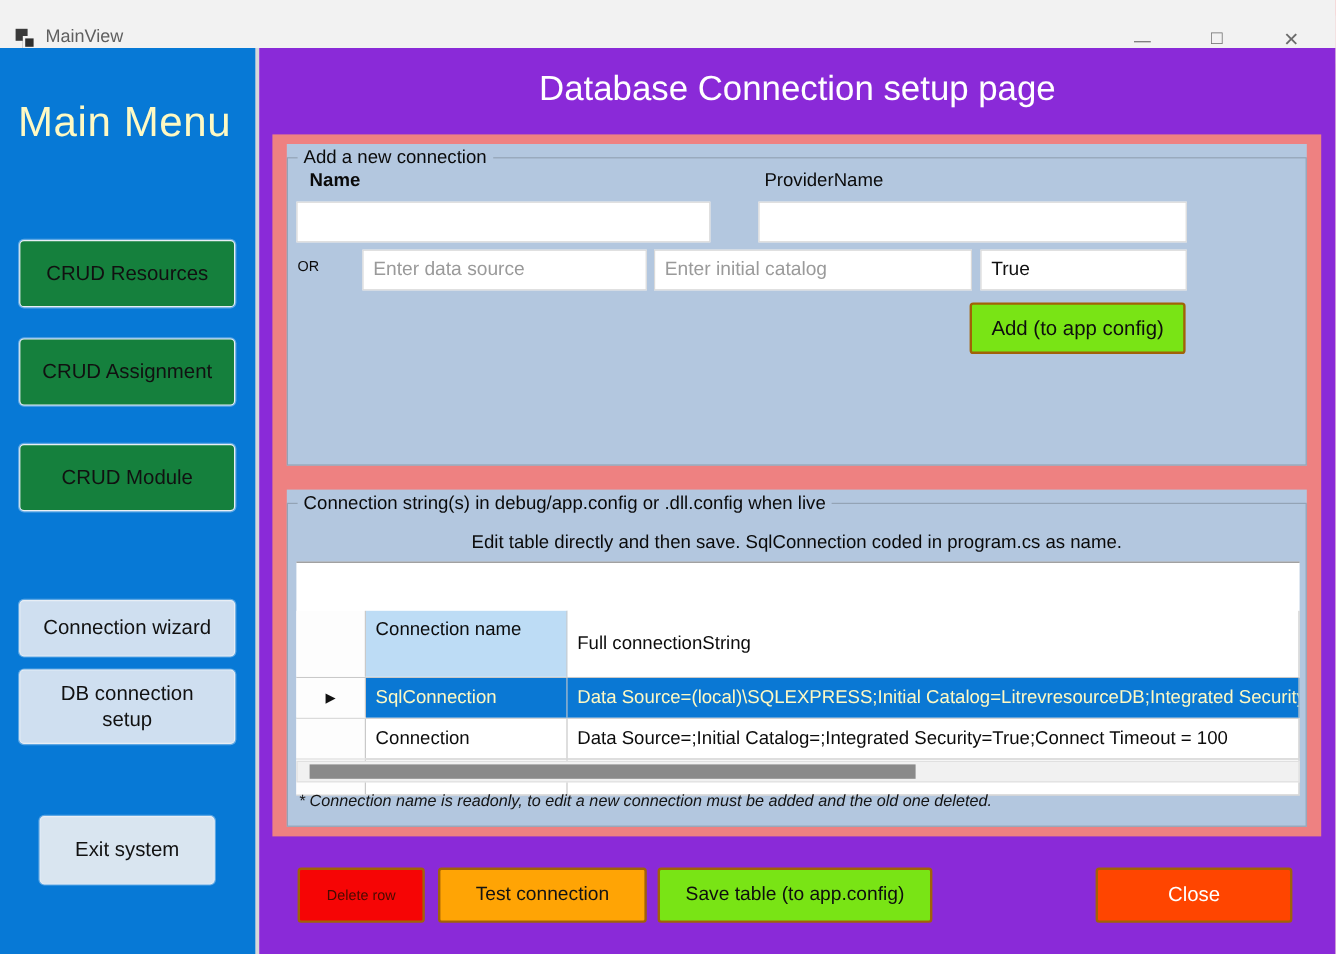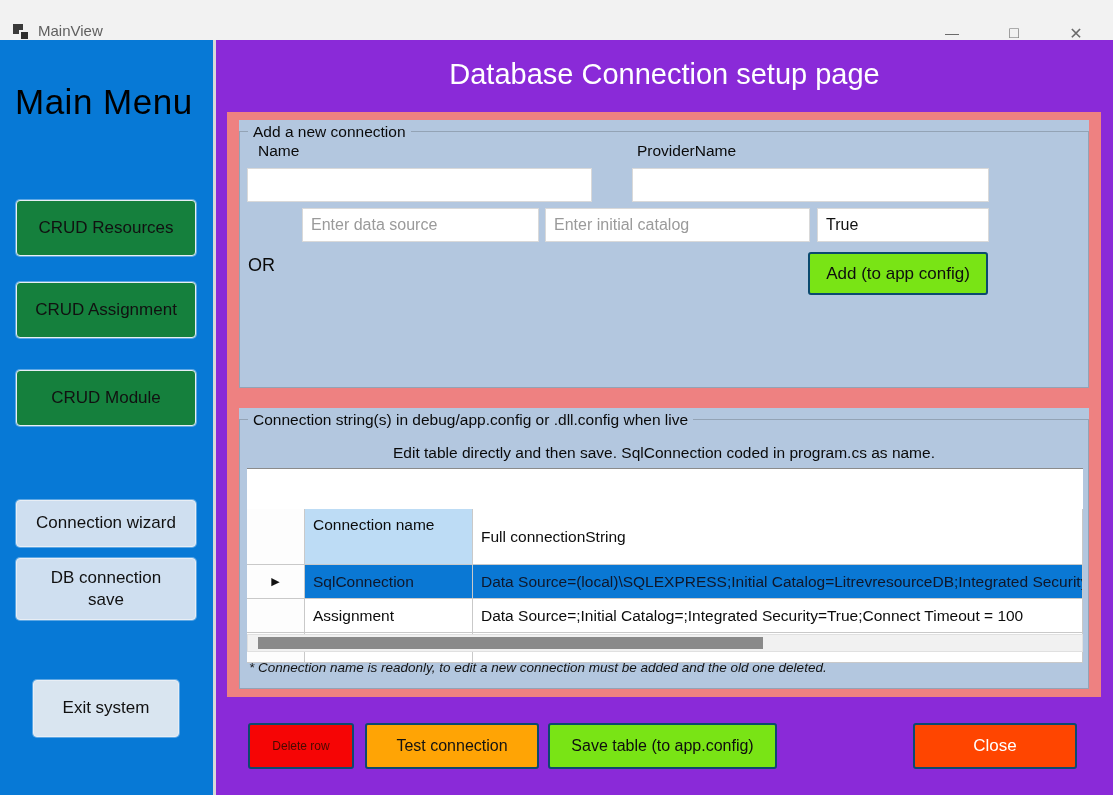--- a/index.html
+++ b/index.html
@@ -12,21 +12,21 @@
   .app-icon .sq1 { position:absolute; left:0; top:0; width:10px; height:10px; background:#3a3a3a; }
   .app-icon .sq2 { position:absolute; left:6px; top:6px; width:11px; height:11px; background:#2e2e2e; border:2px solid #f2f2f2; }
   .win-title { position:absolute; left:38px; top:9px; font-size:15px; color:#5f5f5f; }
   .win-controls { position:absolute; right:6px; top:0; height:40px; display:flex; }
   .win-btn { width:62px; height:40px; display:flex; align-items:center; justify-content:center; color:#6b6b6b; font-size:16px; cursor:default; }
   .win-btn.min { font-size:14px; }
 
   
   .sidebar { position:absolute; left:0; top:40px; width:213px; height:755px; background:#0779d6; }
   .side-divider { position:absolute; left:213px; top:40px; width:3px; height:755px; background:#d8d8d8; }
-  .main-menu { position:absolute; left:15px; top:42px; font-size:35px; color:#000000; letter-spacing:0.5px; }
+  .main-menu { position:absolute; left:15px; top:42px; font-size:35px; color:#fef9c3; letter-spacing:0.5px; }
   .side-btn { position:absolute; border-radius:4px; font-size:17px; color:#111; display:flex; align-items:center; justify-content:center; text-align:center; cursor:pointer; border:1px solid #e8eef5; box-shadow:0 0 0 1px rgba(255,255,255,0.35); line-height:1.3; }
   .side-btn.gray { background:#15803d; }
   .side-btn.blue { background:#cfdff0; }
   .side-btn.exit { background:#d9e5f0; }
   .btn-crud-resources  { left:16px; top:160px; width:180px; height:56px; }
   .btn-crud-assignment { left:16px; top:242px; width:180px; height:56px; }
   .btn-crud-module     { left:16px; top:330px; width:180px; height:56px; }
   .btn-conn-wizard     { left:16px; top:460px; width:180px; height:47px; }
   .btn-db-conn         { left:16px; top:518px; width:180px; height:62px; padding:4px 20px; }
   .btn-exit            { left:33px; top:640px; width:146px; height:57px; }
@@ -40,37 +40,37 @@
   .group { position:absolute; background:#b3c7df; }
   .group-frame { position:absolute; left:0; right:0; top:11px; bottom:0; border:1px solid #93a3b5; pointer-events:none; }
   .group-label { position:absolute; top:3px; left:9px; padding:0 5px; background:#b3c7df; font-size:15.5px; color:#0a0a0a; z-index:2; }
   .group-add  { left:12px; top:8px;   width:850px; height:268px; }
   .group-conn { left:12px; top:296px; width:850px; height:281px; }
 
   .field-label { position:absolute; font-size:15.5px; color:#0a0a0a; }
   .tb { position:absolute; background:#ffffff; border:1px solid #d9d9d9; font-size:16px; color:#111; padding:16px 8px; outline:none; }
   .tb::placeholder { color:#9a9a9a; }
 
-  .btn { position:absolute; border:2px solid #0c4a6e; border-radius:3px; font-size:17px; display:flex; align-items:center; justify-content:center; cursor:pointer; }
+  .btn { position:absolute; border:2px solid #a16207; border-radius:3px; font-size:17px; display:flex; align-items:center; justify-content:center; cursor:pointer; }
   .btn-add   { left:569px; top:132px; width:180px; height:43px; background:#79e415; color:#0e0e0e; }
 
   .instruction { position:absolute; top:36px; left:0; width:100%; text-align:center; font-size:15.5px; color:#0a0a0a; }
 
   
   .grid { position:absolute; left:8px; top:60px; width:836px; background:#ffffff; border-top:1px solid #8b8b8b; }
   .grow { display:flex; border-bottom:1px solid #c9c9c9; }
   .gcell { border-right:1px solid #c9c9c9; overflow:hidden; white-space:nowrap; font-size:15.5px; color:#0c0c0c; display:flex; align-items:center; }
   .c-rowhdr { width:58px; flex:0 0 58px; background:#fdfdfd; justify-content:center; }
   .c-name   { width:168px; flex:0 0 168px; padding-left:8px; }
   .c-value  { flex:1 1 auto; padding-left:8px; }
   .g-header { height:56px;margin-top:40px; }
   .g-header .c-name { background:#bddcf5; align-items:flex-start; padding-top:5px; line-height:1.45; white-space:normal; width:168px; }
   .g-header .c-value { background:#ffffff; }
   .g-row { height:34px; }
-  .g-row.selected .c-name, .g-row.selected .c-value { background:#0a78d4; color:#0f172a; }
+  .g-row.selected .c-name, .g-row.selected .c-value { background:#0a78d4; color:#fef9c3; }
   .g-newrow { height:30px; }
   .row-indicator { font-size:11px; color:#111; }
   .newrow-star { font-size:11px; color:#333; }
 
   .hscroll { position:absolute; left:8px; top:226px; width:836px; height:18px; background:#f1f1f1; border:1px solid #e0e0e0; }
   .hthumb { position:absolute; left:10px; top:2px; width:505px; height:12px; background:#8a8a8a; cursor:pointer; }
 
   .grid-note { position:absolute; left:10px; top:252px; font-style:italic; font-size:13.5px; color:#141414; }
 
   
@@ -96,41 +96,41 @@
       <div class="win-btn">✕</div>
     </div>
   </div>
 
   <div class="sidebar">
     <div class="main-menu">Main Menu</div>
     <div class="side-btn gray btn-crud-resources">CRUD Resources</div>
     <div class="side-btn gray btn-crud-assignment">CRUD Assignment</div>
     <div class="side-btn gray btn-crud-module">CRUD Module</div>
     <div class="side-btn blue btn-conn-wizard">Connection wizard</div>
-    <div class="side-btn blue btn-db-conn">DB connection save</div>
+    <div class="side-btn blue btn-db-conn">DB connection setup</div>
     <div class="side-btn exit btn-exit">Exit system</div>
   </div>
   <div class="side-divider"></div>
 
   <div class="main">
     <div class="page-title">Database Connection setup page</div>
 
     <div class="salmon">
 
       <div class="group group-add">
         <div class="group-frame"></div>
         <div class="group-label">Add a new connection</div>
 
-        <div class="field-label" style="left:19px; top:22px;">Name</div>
+        <div class="field-label" style="left:19px; top:22px;font-weight:bold;">Name</div>
         <input class="tb" style="left: 8px; top: 48px; width: 345px; height: 30px;" value="">
 
         <div class="field-label" style="left:398px; top:22px;">ProviderName</div>
         <input class="tb" style="left: 393px; top: 48px; width: 357px; height: 30px;" value="">
 
-        <div class="field-label" style="left:9px; top:95px; font-size:18px;margin-top:40px;">OR</div>
+        <div class="field-label" style="left:9px; top:95px; font-size:12px;">OR</div>
         <input class="tb" style="left: 63px; top: 88px; width: 237px; height: 30px;" placeholder="Enter data source">
         <input class="tb" style="left: 306px; top: 88px; width: 265px; height: 30px;" placeholder="Enter initial catalog">
         <input class="tb" style="left: 578px; top: 88px; width: 172px; height: 30px;" value="True">
 
         <div class="btn btn-add">Add (to app config)</div>
       </div>
 
       <div class="group group-conn">
         <div class="group-frame"></div>
         <div class="group-label">Connection string(s) in debug/app.config or .dll.config when live</div>
@@ -145,21 +145,21 @@
           </div>
           <div class="grow g-row selected">
             <div class="gcell c-rowhdr">
                 <span class="row-indicator">▶</span>
               </div>
             <div class="gcell c-name">SqlConnection</div>
             <div class="gcell c-value">Data Source=(local)\SQLEXPRESS;Initial Catalog=LitrevresourceDB;Integrated Security=True</div>
           </div>
           <div class="grow g-row">
             <div class="gcell c-rowhdr"></div>
-            <div class="gcell c-name">Assignment</div>
+            <div class="gcell c-name">Connection</div>
             <div class="gcell c-value">Data Source=;Initial Catalog=;Integrated Security=True;Connect Timeout = 100</div>
           </div>
           <div class="grow g-newrow">
             <div class="gcell c-rowhdr">
                 <span class="newrow-star">✱</span>
               </div>
             <div class="gcell c-name"></div>
             <div class="gcell c-value"></div>
           </div>
         </div>

